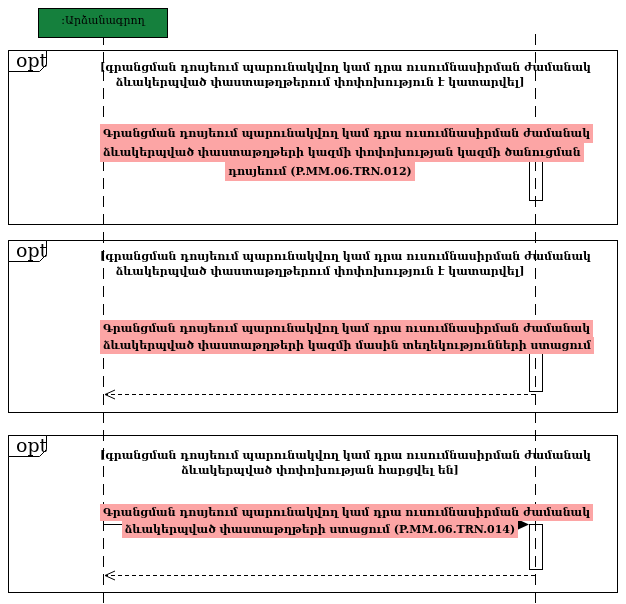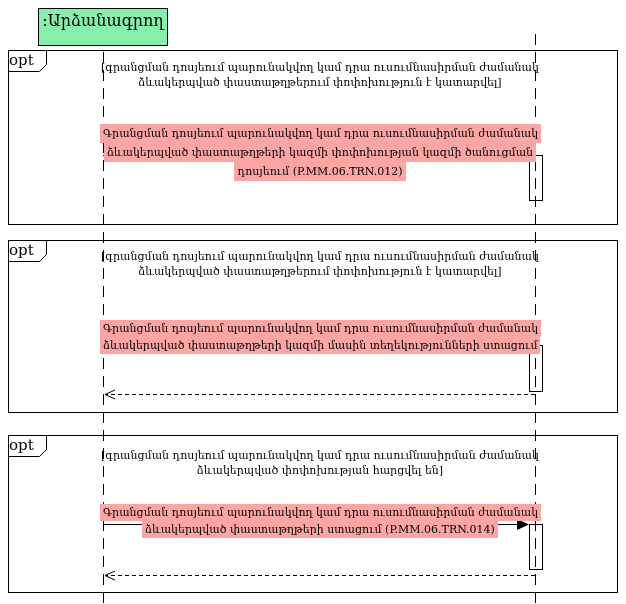--- a/index.html
+++ b/index.html
@@ -6,35 +6,35 @@
   .canvas{
     position:relative;
     width:626px;height:604px;
     background:#ffffff;
     font-family:"DejaVu Serif","Liberation Serif",serif;
     color:#000;
     overflow:hidden;
   }
   .layer{position:absolute;left:0;top:0;}
   .actor{
-    position:absolute;top:8px;height:38px;
-    border:1px solid #000;background:#86efac;
+    position:absolute;top:8px;height:30px;
+    border:1px solid #000;background:#15803d;
     box-sizing:border-box;
-    text-align:center;font-size:16px;line-height:24px;
+    text-align:center;font-size:11px;line-height:24px;
   }
   .opt-label{
     position:absolute;width:38px;height:21px;
-    font-size:15px;line-height:20px;
-    padding-left:1px;box-sizing:border-box;
+    font-size:19px;line-height:20px;
+    padding-left:8px;box-sizing:border-box;
   }
   .txt{
     position:absolute;left:100px;width:440px;
     text-align:center;font-size:11px;
   }
-  .txt .ln{white-space:nowrap;}
+  .txt .ln{white-space:nowrap;font-weight:bold;}
   .guard .ln{line-height:15px;}
   .msg .ln{line-height:19px;}
   .msg2 .ln,.msg3 .ln{line-height:17px;}
   .msg .ln span,.msg2 .ln span,.msg3 .ln span{
     display:inline-block;background:#fca5a5;padding:0 3px;
   }
 </style>
 </head>
 <body>
 

